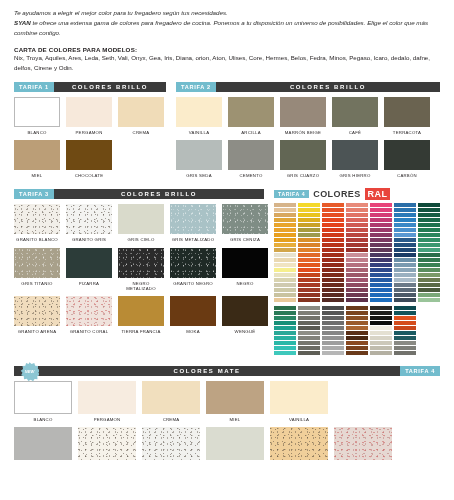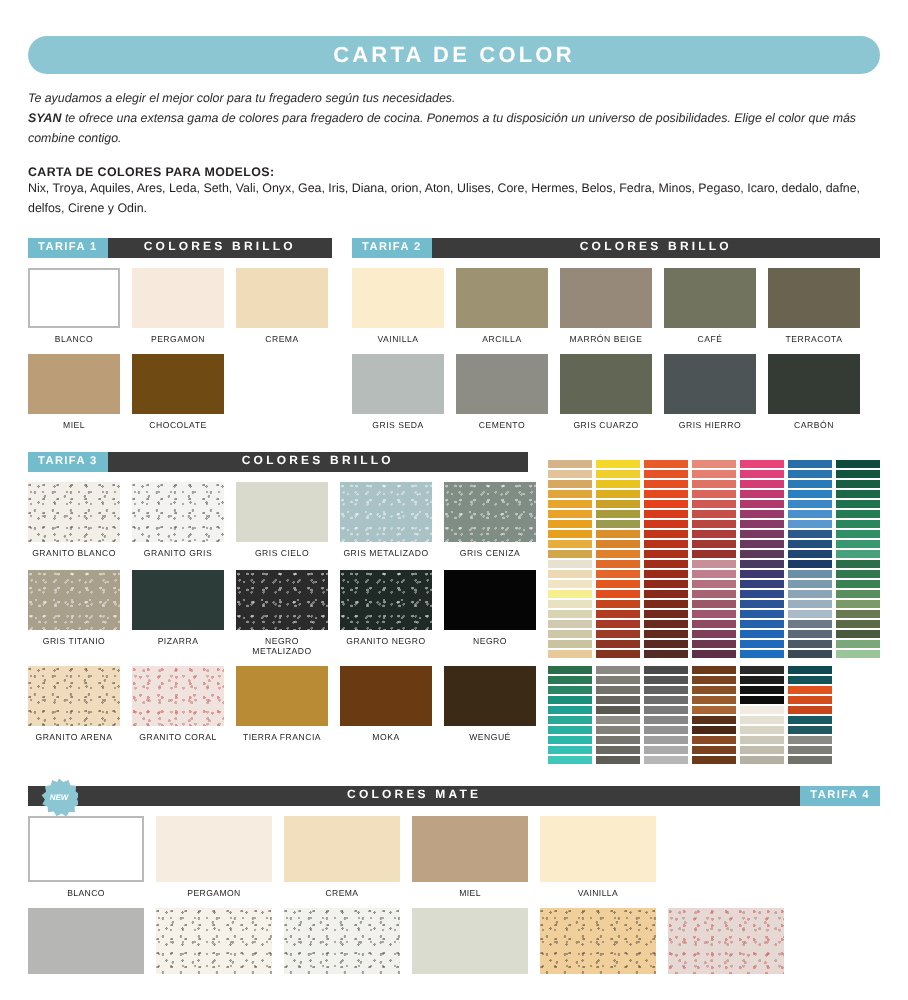--- a/index.html
+++ b/index.html
@@ -91,23 +91,20 @@
   .mate-cell{width:58px;}
   .mate-sw{width:58px;height:33px;}
   .mate-sw.bordered{border:1px solid #b9b9b9;box-sizing:border-box;}
   .mate-cap{margin-top:3px;text-align:center;font-size:4.3px;letter-spacing:.2px;color:#231f20;}
 </style>
 </head>
 <body>
 
 <div class="page">
 
-  <div class="title-bar">
-    <span>CARTA DE COLOR</span>
-  </div>
 
   <div class="intro">
     <div>Te ayudamos a elegir el mejor color para tu fregadero según tus necesidades.</div>
     <div>
       <b>SYAN</b><span> te ofrece una extensa gama de colores para fregadero de cocina. Ponemos a tu disposición un universo de posibilidades. Elige el color que más combine contigo.</span>
     </div>
   </div>
 
   <div class="models">
     <div class="mt">CARTA DE COLORES PARA MODELOS:</div>
@@ -270,20 +267,25 @@
               <div class="cap">MOKA</div>
             </div>
             <div class="cell">
               <div class="sw" style="background: rgb(58, 42, 22);"></div>
               <div class="cap">WENGUÉ</div>
             </div>
           </div>
         </div>
     </div>
     <div class="mid-right">
+      <div class="ral-head">
+        <span class="ral-tag">TARIFA 4</span>
+        <span class="ral-word">COLORES</span>
+        <span class="ral-box">RAL</span>
+      </div>
       <div class="ral-grid" id="ralgrid">
           <div class="ral-col">
             <div class="ral-chip" style="background: rgb(214, 180, 138);"></div>
             <div class="ral-chip" style="background: rgb(227, 195, 154);"></div>
             <div class="ral-chip" style="background: rgb(216, 168, 96);"></div>
             <div class="ral-chip" style="background: rgb(224, 166, 58);"></div>
             <div class="ral-chip" style="background: rgb(232, 165, 44);"></div>
             <div class="ral-chip" style="background: rgb(233, 163, 43);"></div>
             <div class="ral-chip" style="background: rgb(232, 160, 31);"></div>
             <div class="ral-chip" style="background: rgb(229, 160, 30);"></div>

